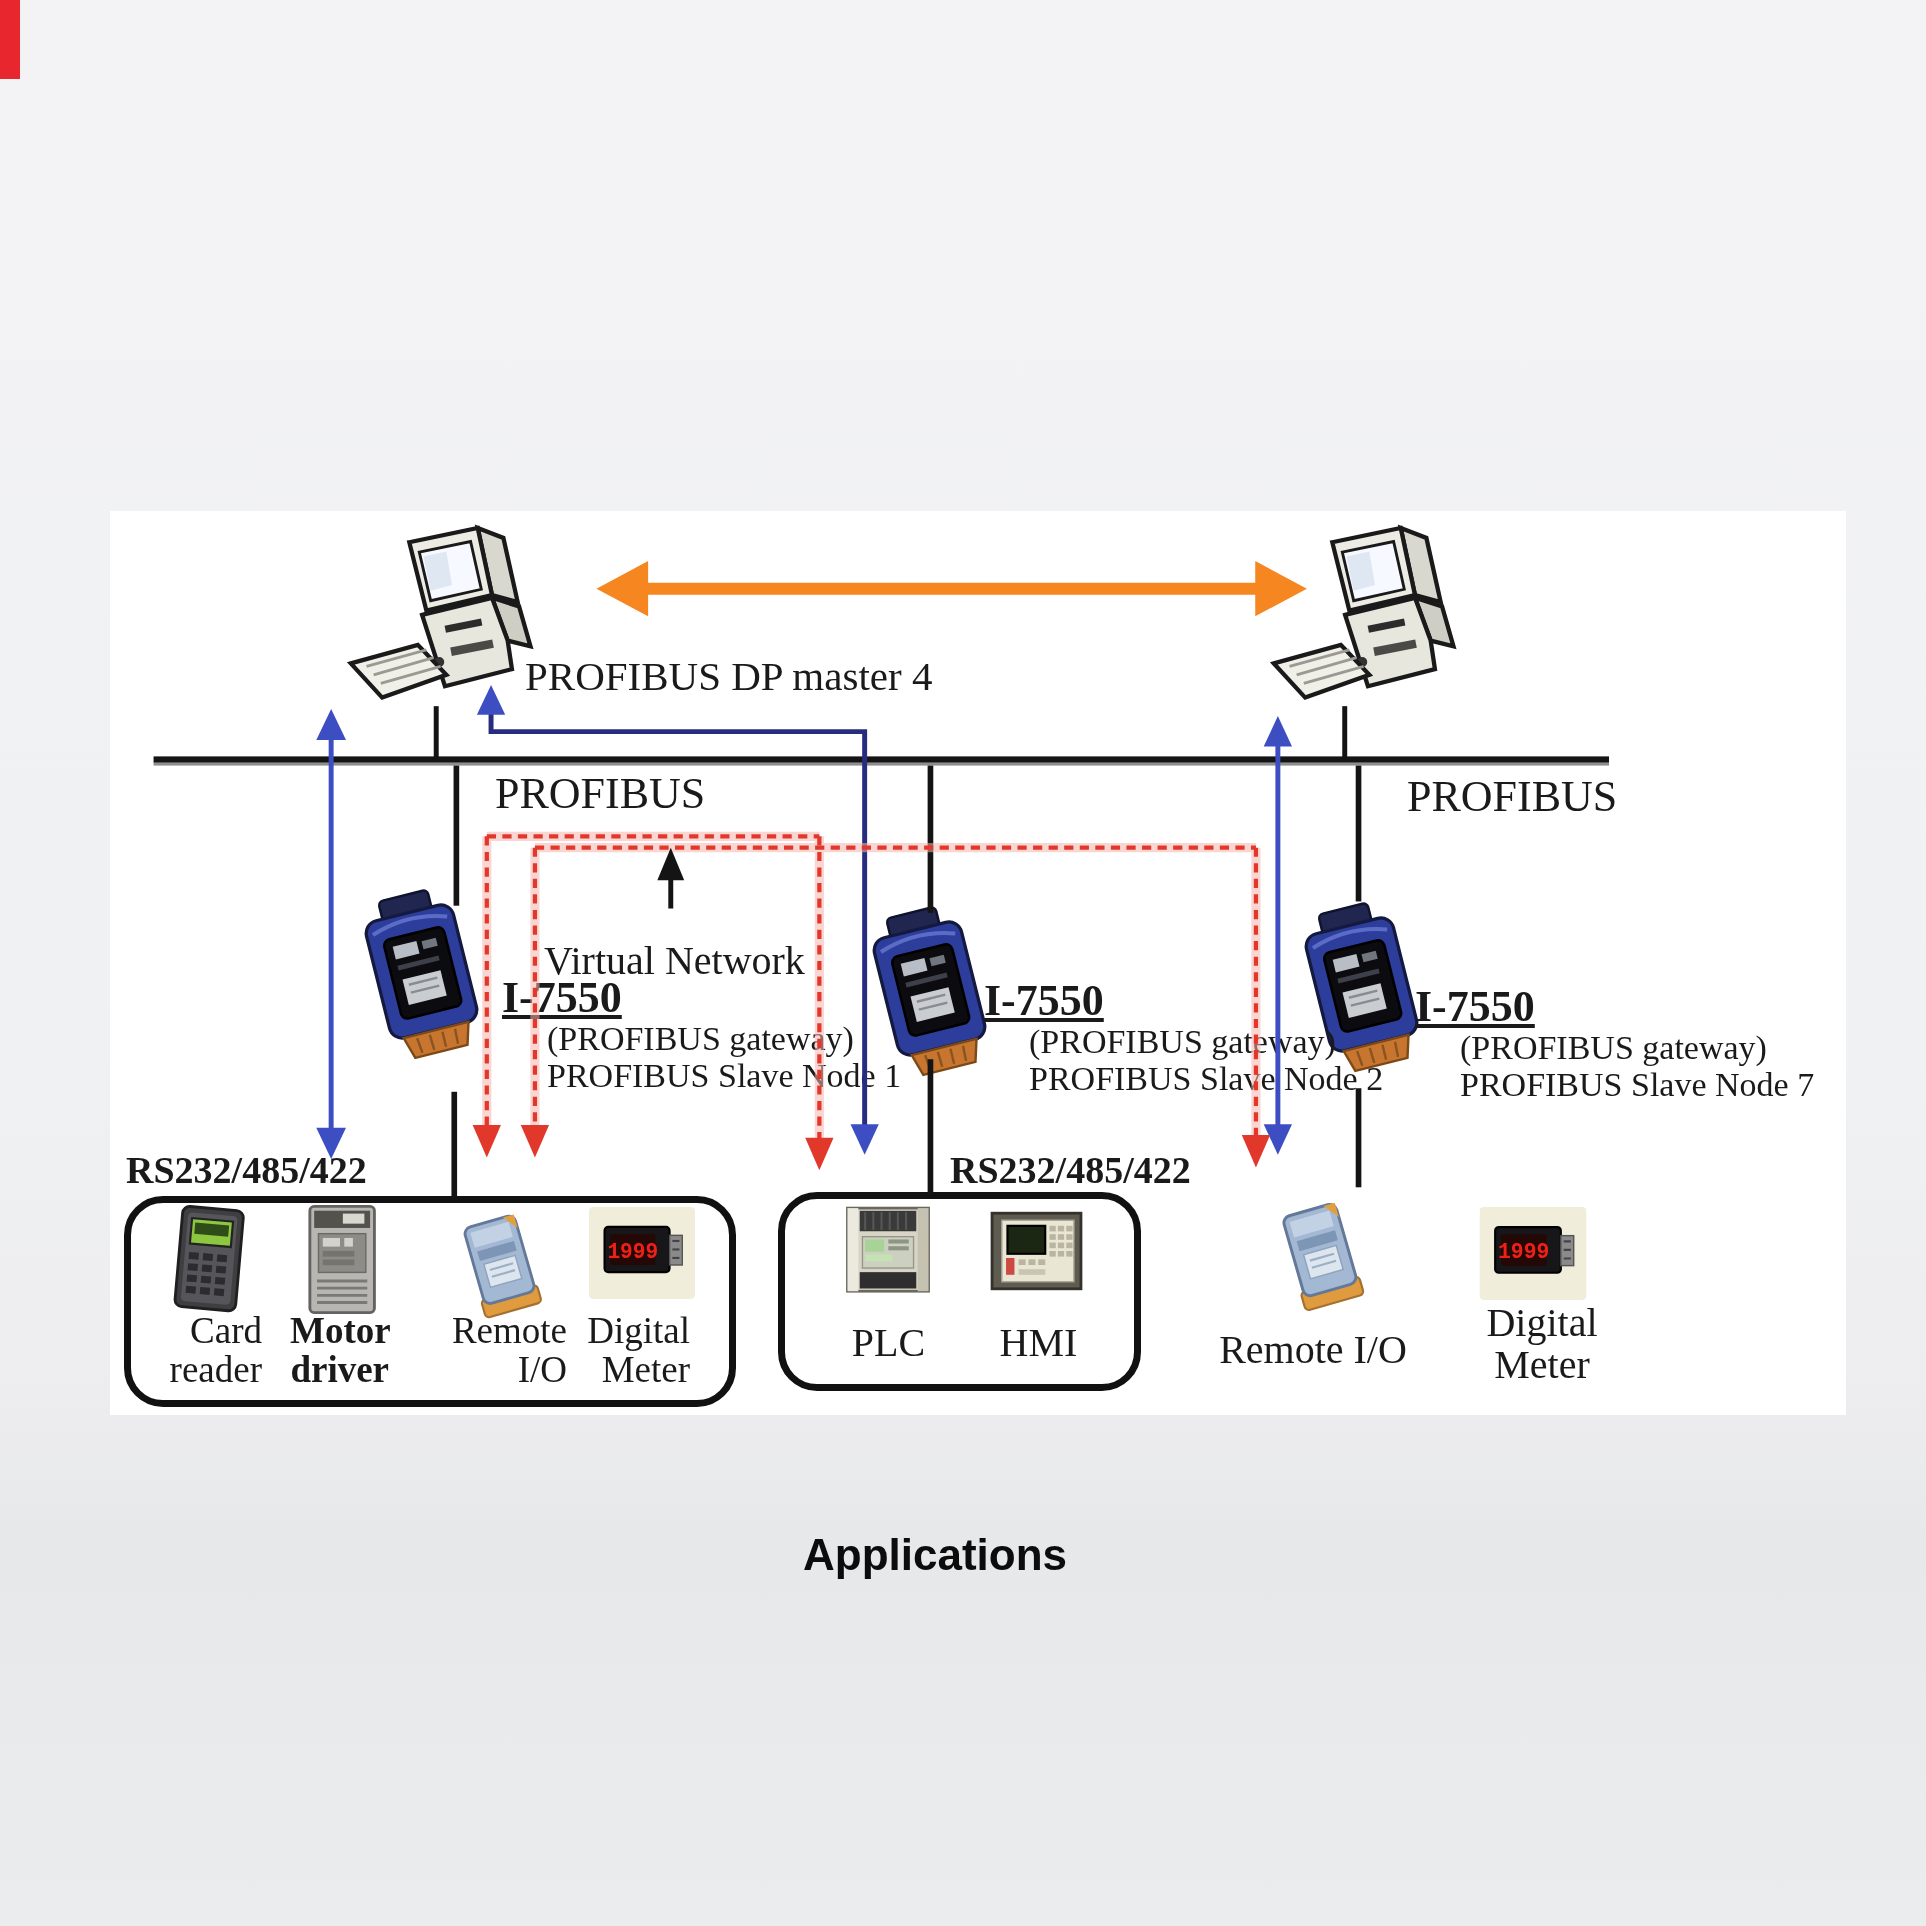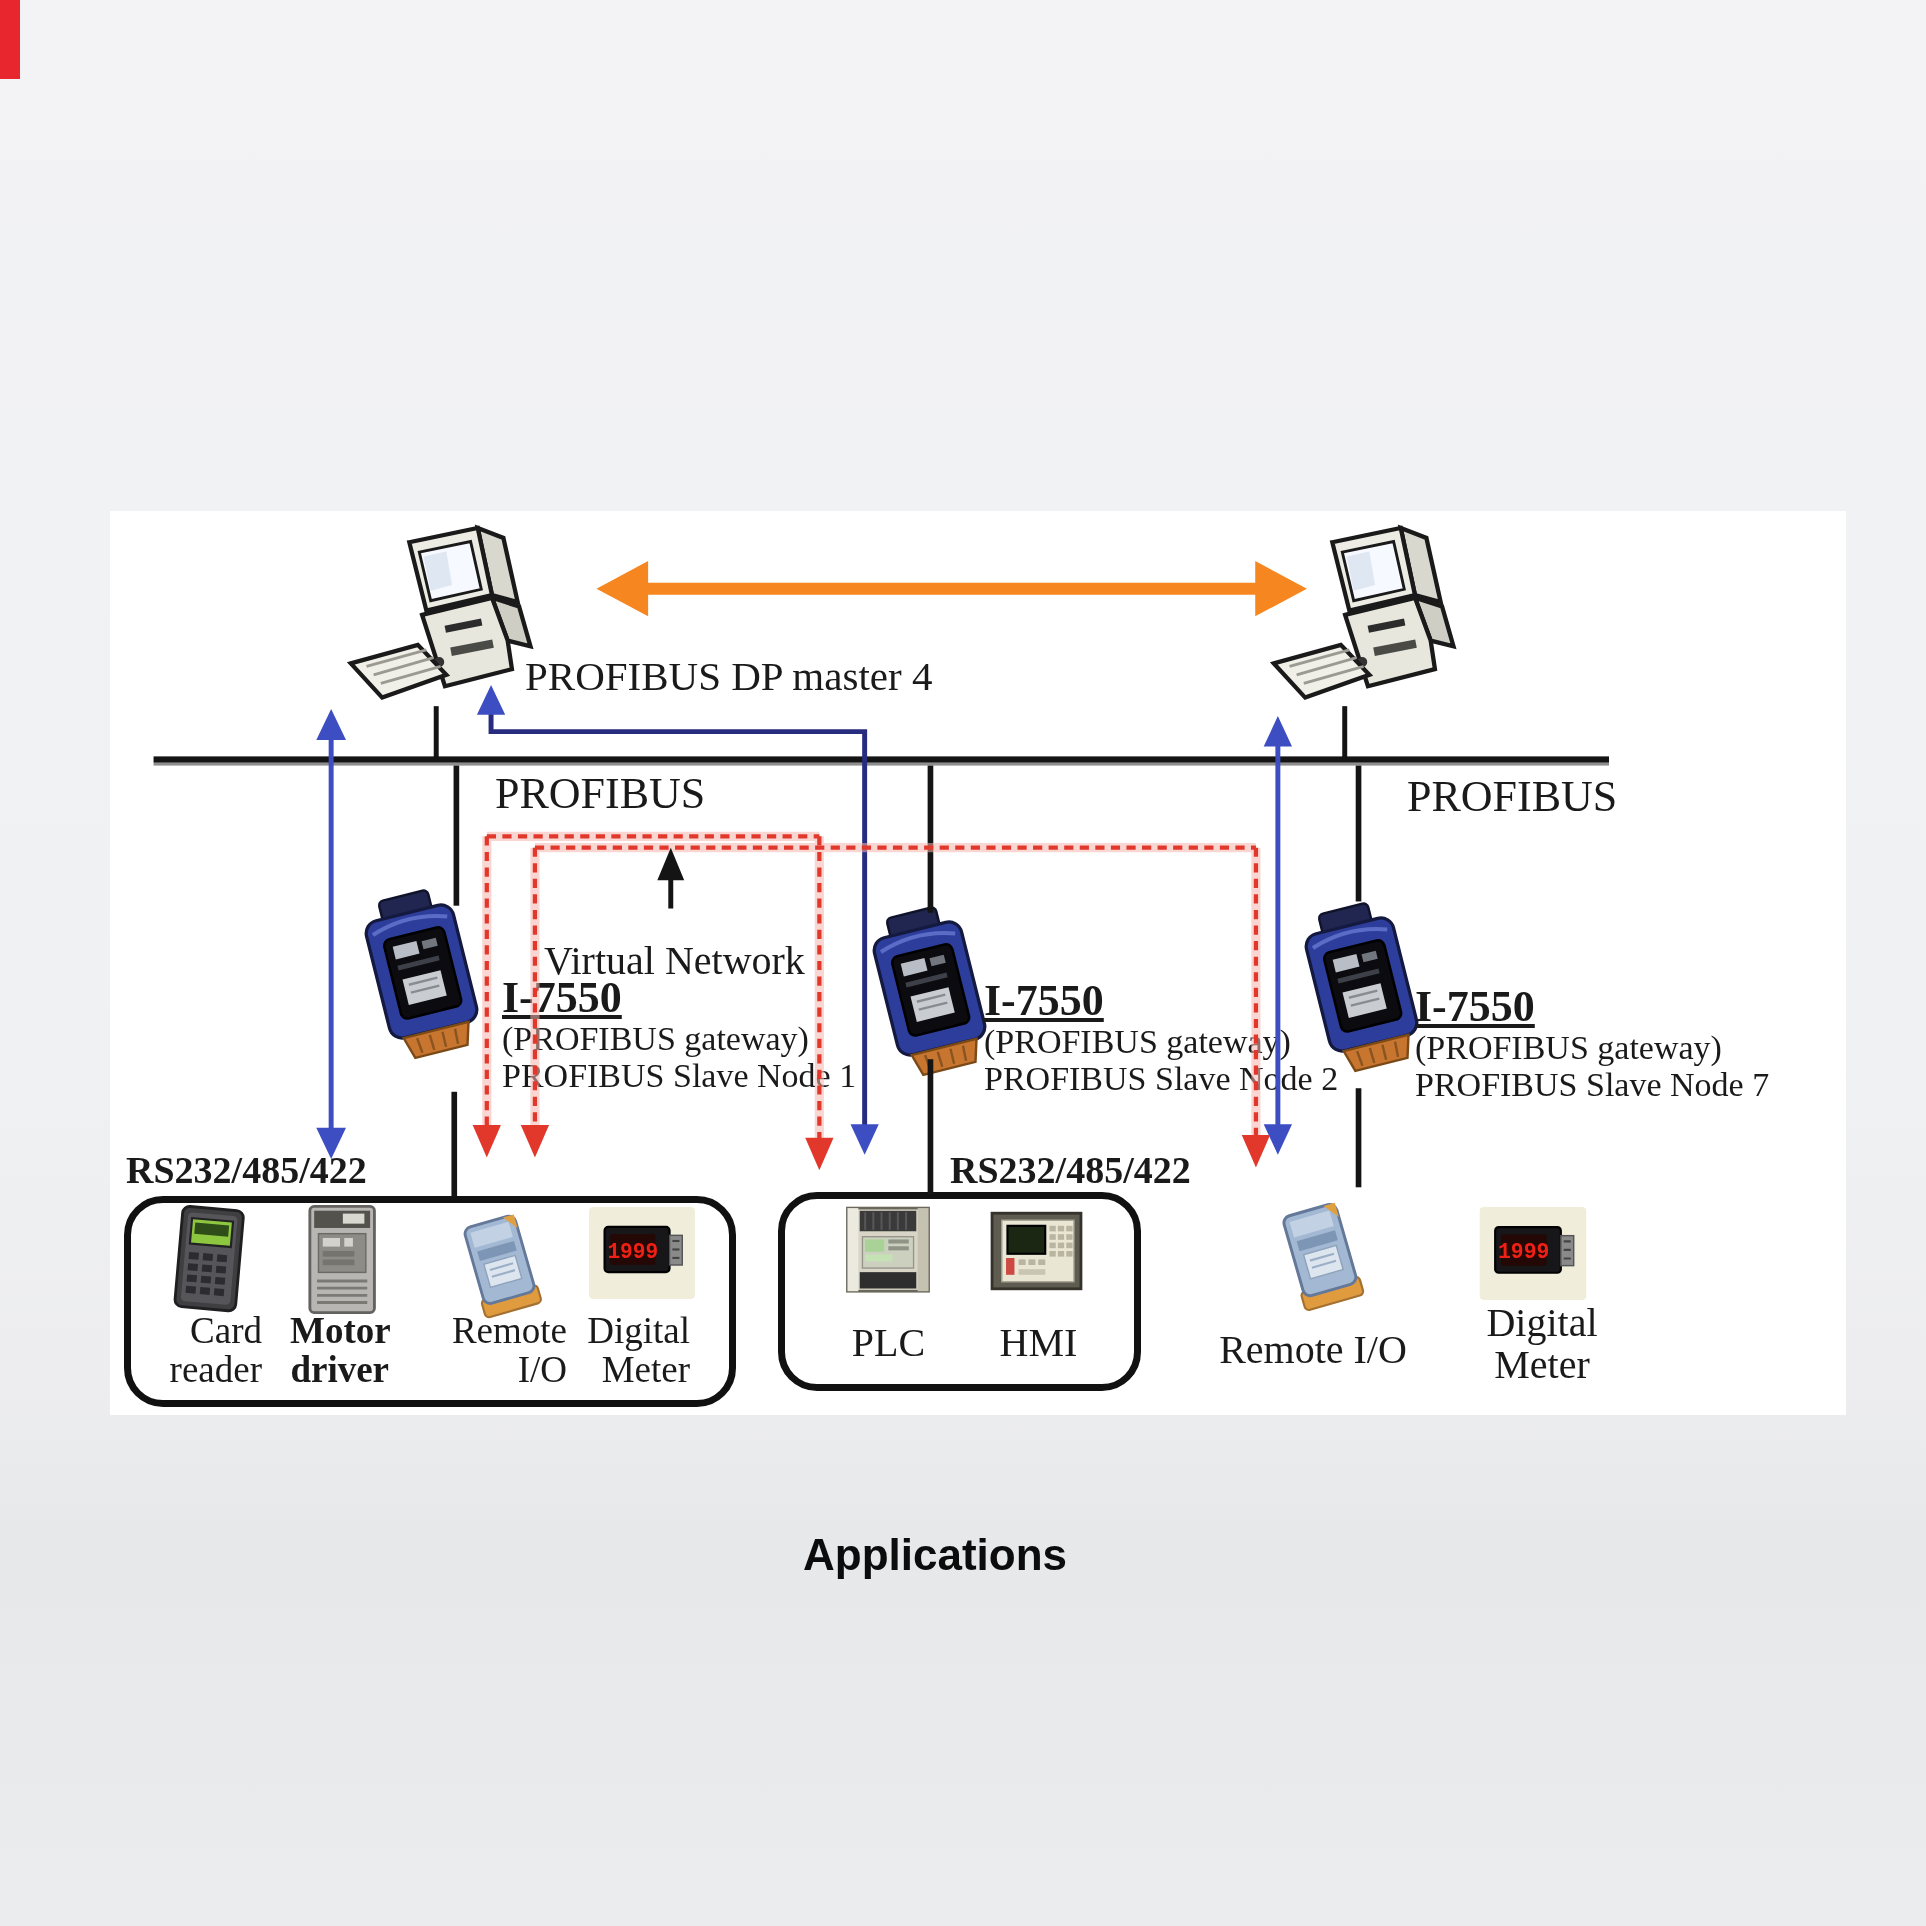--- a/index.html
+++ b/index.html
@@ -8,21 +8,21 @@
          background:linear-gradient(180deg,#f3f3f5 0%,#f0f1f3 55%,#ededf0 72%,#e7e8ea 80%,#ebecee 100%);}
   .corner-stripe{position:absolute;left:0;top:0;width:20px;height:79px;background:#e8262d;}
   .panel{position:absolute;left:110px;top:511px;width:1736px;height:904px;background:#ffffff;}
   .abs{position:absolute;}
   .serif-label{font-family:"Liberation Serif",serif;color:#1a1a1a;white-space:nowrap;}
   .master-label{font-size:41px;}
   .bus-label{font-size:44px;}
   .vn-label{font-size:40px;}
   .gw-block{line-height:1.0;}
   .gw-model{font-size:44px;font-weight:bold;line-height:1.05;text-decoration:underline;}
-  .gw-sub{font-size:34px;line-height:1.08;}
+  .gw-sub{font-size:34px;line-height:1.08;margin-left:45px;}
   .rs-label{font-size:38px;font-weight:bold;}
   .dev-label{font-size:37px;line-height:1.06;text-align:right;}
   .dev-label-lg{font-size:40px;line-height:1.06;text-align:center;}
   .rrect{position:absolute;border:7px solid #111;border-radius:39px;background:transparent;}
   .overlay{position:absolute;left:0;top:0;pointer-events:none;}
   .caption{position:absolute;left:803px;top:1530px;width:396px;
            font-family:Liberation Sans, sans-serif;font-weight:bold;font-size:44px;color:#0c0c0c;}
   .devsvg{position:absolute;}
   svg text{font-family:"Liberation Mono",monospace;}
 </style>

